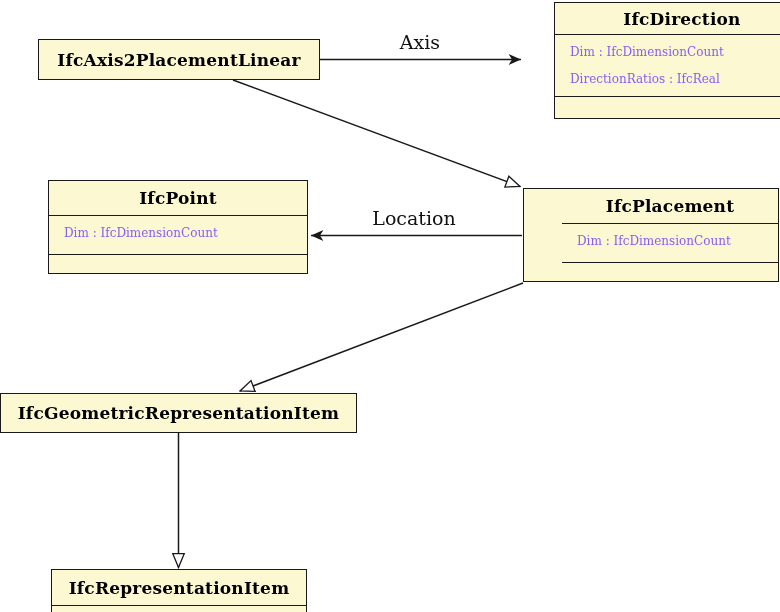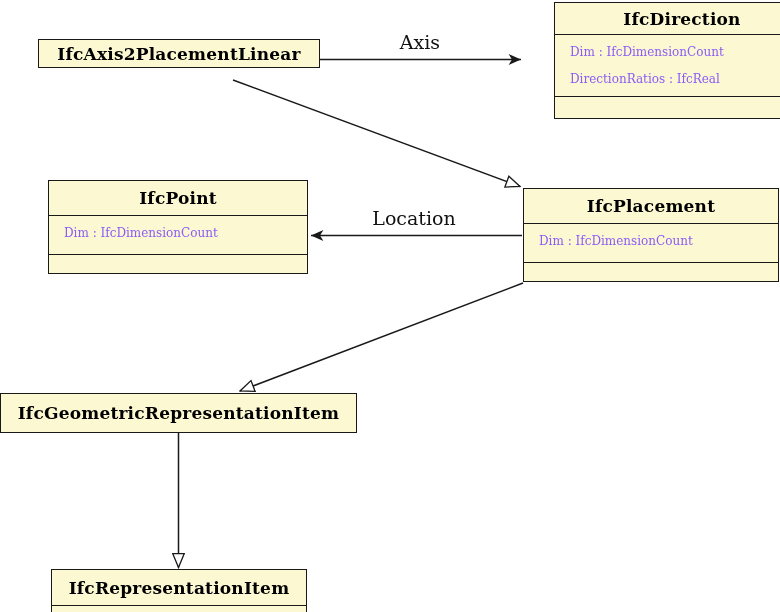--- a/index.html
+++ b/index.html
@@ -81,42 +81,42 @@
     <line x1="320" y1="59.5" x2="521" y2="59.5" stroke="#191919" stroke-width="1.5" marker-end="url(#m-stick)"></line>
     <line x1="522" y1="235.5" x2="311" y2="235.5" stroke="#191919" stroke-width="1.5" marker-end="url(#m-stick)"></line>
     <line x1="233" y1="80" x2="520" y2="186.5" stroke="#191919" stroke-width="1.5" marker-end="url(#m-tri)"></line>
     <line x1="523" y1="283" x2="240" y2="391" stroke="#191919" stroke-width="1.5" marker-end="url(#m-tri)"></line>
     <line x1="178.5" y1="433" x2="178.5" y2="567.5" stroke="#191919" stroke-width="1.5" marker-end="url(#m-tri)"></line>
   </svg>
 
   <div class="edge-label" style="left:354px; top:207px; width:120px;">Location</div>
   <div class="edge-label" style="left:370px; top:31px; width:100px;">Axis</div>
 
-  <div class="uml-box" style="left:38px; top:39px; width:282px; height:29px;">
+  <div class="uml-box" style="left:38px; top:39px; width:282px; height:41px;">
     <div class="uml-title" style="height:100%;">IfcAxis2PlacementLinear</div>
   </div>
 
   <div class="uml-box" style="left:554px; top:2px; width:256px; height:117px;">
     <div class="uml-title" style="height:31px;">IfcDirection</div>
     <div class="uml-attrs" style="height:62px;">
       <div class="uml-attr">Dim : IfcDimensionCount</div>
       <div class="uml-attr">DirectionRatios : IfcReal</div>
     </div>
     <div class="uml-empty" style="height:19px;"></div>
   </div>
 
   <div class="uml-box" style="left:48px; top:180px; width:260px; height:94px;">
     <div class="uml-title" style="height:34px;">IfcPoint</div>
     <div class="uml-attrs" style="height:39px;">
       <div class="uml-attr">Dim : IfcDimensionCount</div>
     </div>
     <div class="uml-empty" style="height:15px;"></div>
   </div>
 
-  <div class="uml-box" style="left:523px; top:188px; width:256px; height:94px;">
+  <div class="uml-box" style="left:523px; top:188px; width:256px; height:94px;padding-left:38px;">
     <div class="uml-title" style="height:34px;">IfcPlacement</div>
     <div class="uml-attrs" style="height:39px;">
       <div class="uml-attr">Dim : IfcDimensionCount</div>
     </div>
     <div class="uml-empty" style="height:15px;"></div>
   </div>
 
   <div class="uml-box" style="left:0px; top:393px; width:357px; height:40px;">
     <div class="uml-title" style="height:100%;">IfcGeometricRepresentationItem</div>
   </div>

